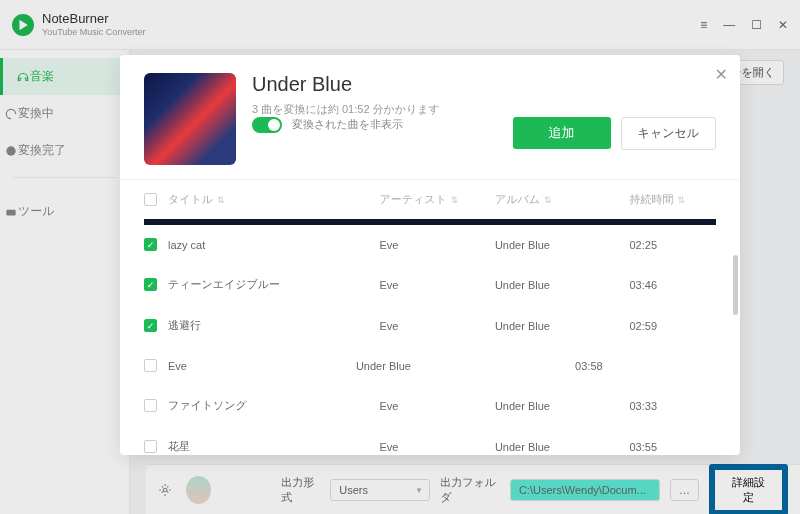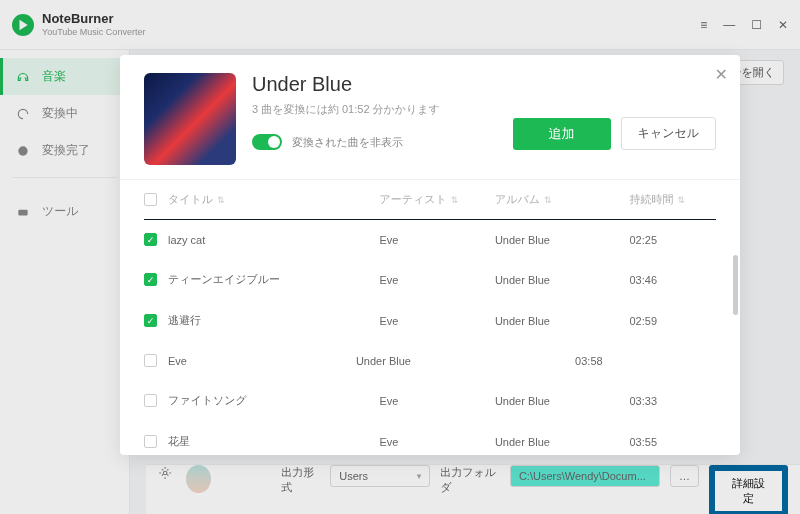--- a/index.html
+++ b/index.html
@@ -1,56 +1,56 @@
 <!DOCTYPE html>
 <html><head>
 <meta charset="utf-8">
 <style>
 *{margin:0;padding:0;box-sizing:border-box;font-family:"Hiragino Kaku Gothic ProN","Meiryo",sans-serif}
 body{width:800px;height:514px;background:#f5f6f8;overflow:hidden;position:relative}
 .titlebar{height:50px;display:flex;align-items:center;padding:0 12px;border-bottom:1px solid #eee;background:#fff}
 .logo{width:22px;height:22px;border-radius:50%;background:#1db954;display:flex;align-items:center;justify-content:center;margin-right:8px}
 .logo svg{width:14px;height:14px}
 .brand{display:flex;flex-direction:column;line-height:1.2}
-.brand-name{font-size:13px;font-weight:700;color:#333}
+.brand-name{font-size:13px;font-weight:400;color:#333}
 .brand-sub{font-size:9px;color:#999}
 .win-controls{margin-left:auto;display:flex;gap:16px;color:#666;font-size:12px}
 .win-controls span{cursor:pointer}
 .main{display:flex;height:calc(100% - 50px)}
 .sidebar{width:130px;background:#fff;padding-top:8px;border-right:1px solid #eee}
-.nav-item{display:flex;align-items:center;gap:12px;padding:10px 16px;font-size:12px;color:#888;cursor:pointer}
+.nav-item{display:flex;align-items:center;gap:0;padding:10px 4px;font-size:12px;color:#888;cursor:pointer}
 .nav-item.active{background:#e9f9f0;color:#1db954;border-left:3px solid #1db954;padding-left:13px}
 .nav-item .ic{width:14px;height:14px;display:flex;align-items:center;justify-content:center}
 .sidebar-spacer{height:16px;border-top:1px solid #f0f0f0;margin:8px 12px 0}
 .content{flex:1;position:relative;background:#f5f6f8}
 .player-btn{position:absolute;top:10px;right:16px;font-size:11px;padding:4px 8px;border:1px solid #ddd;background:#fff;border-radius:3px;color:#555}
-.bottom-bar{position:absolute;bottom:0;left:16px;right:0;height:50px;background:#fff;border-top:1px solid #eee;display:flex;align-items:flex-start;padding:0 12px;gap:10px;font-size:11px;color:#666}
+.bottom-bar{position:absolute;bottom:0;left:16px;right:0;height:50px;background:#fff;border-top:1px solid #eee;display:flex;align-items:center;padding:0 12px;gap:10px;font-size:11px;color:#666}
 .gear{width:16px;height:16px;color:#888}
 .avatar{width:28px;height:28px;border-radius:50%;background:linear-gradient(#bce4e0,#f5d4c5);margin-left:4px}
 .fmt-label{margin-left:60px}
 .select{border:1px solid #ddd;background:#fff;padding:4px 8px;border-radius:3px;min-width:100px;display:flex;justify-content:space-between;align-items:center}
 .path{border:1px solid #ddd;background:#5eead4;padding:4px 8px;border-radius:3px;min-width:150px;white-space:nowrap;overflow:hidden}
 .dots{border:1px solid #ddd;background:#fff;padding:4px 8px;border-radius:3px}
 .adv{margin-left:auto;border:6px solid #0369a1;background:#fff;padding:5px 14px;border-radius:3px;font-size:11px}
 .overlay{position:absolute;inset:0;background:rgba(0,0,0,0.08)}
 .modal{position:absolute;top:55px;left:120px;width:620px;height:400px;background:#fff;border-radius:4px;box-shadow:0 4px 20px rgba(0,0,0,0.1);display:flex;flex-direction:column}
 .modal-close{position:absolute;top:10px;right:12px;font-size:16px;color:#999;cursor:pointer}
 .modal-header{padding:18px 24px 14px;display:flex;gap:16px;border-bottom:1px solid #f0f0f0}
 .art{width:92px;height:92px;border-radius:6px;background:linear-gradient(135deg,#0a1845 0%,#1e2d6b 30%,#e8393c 55%,#2a3a7a 80%);flex-shrink:0}
 .header-info{flex:1}
 .album-title{font-size:20px;font-weight:500;color:#333;margin-bottom:6px}
 .subtitle{font-size:11px;color:#999;}
-.header-actions{display:flex;align-items:flex-end;gap:10px}
+.header-actions{display:flex;align-items:flex-start;gap:10px}
 .toggle{width:30px;height:16px;border-radius:8px;background:#1db954;position:relative;cursor:pointer}
 .toggle::after{content:"";position:absolute;width:12px;height:12px;border-radius:50%;background:#fff;top:2px;right:2px}
 .toggle-label{font-size:11px;color:#888;flex:1}
 .btn-add{background:#1db954;color:#fff;border:none;padding:7px 36px;font-size:13px;border-radius:3px;cursor:pointer}
 .btn-cancel{background:#fff;border:1px solid #ddd;color:#555;padding:7px 16px;font-size:12px;border-radius:3px;cursor:pointer}
 .table{flex:1;overflow:auto;padding:0 24px}
-.thead{display:flex;align-items:center;padding:12px 0;font-size:11px;color:#aaa;border-bottom:1px solid #0f172a}
+.thead{display:flex;align-items:center;padding:12px 0;font-size:11px;color:#aaa;border-bottom:6px solid #0f172a}
 .trow{display:flex;align-items:center;padding:13px 0;font-size:11px;color:#666}
 .chk{width:24px}
 .chk-box{width:13px;height:13px;border:1px solid #ccc;border-radius:2px;display:flex;align-items:center;justify-content:center;cursor:pointer}
 .chk-box.on{background:#1db954;border-color:#1db954;color:#fff;font-size:9px}
 .c-title{flex:2.2}
 .c-artist{flex:1.2}
 .c-album{flex:1.4}
 .c-dur{flex:0.9}
 .sort{font-size:9px;margin-left:4px;color:#ccc}
 .scroll-ind{position:absolute;right:2px;top:200px;width:5px;height:60px;background:#ccc;border-radius:3px}

